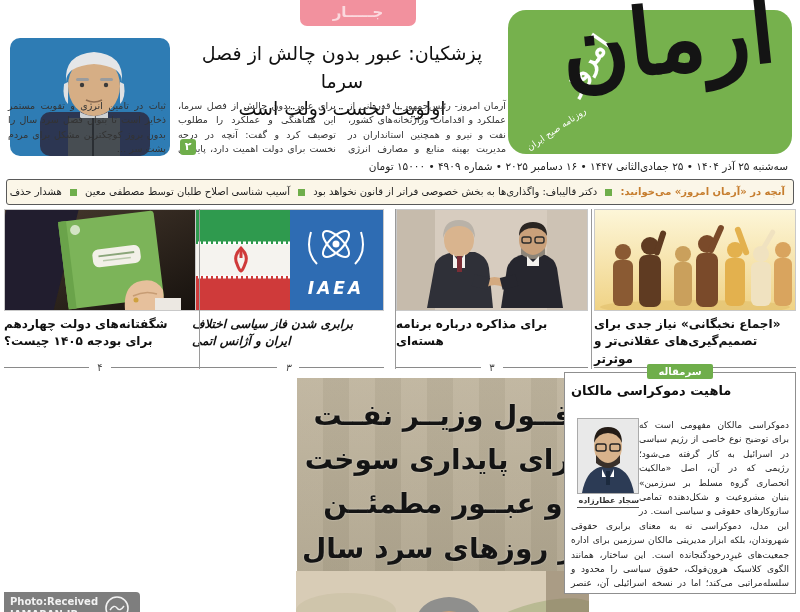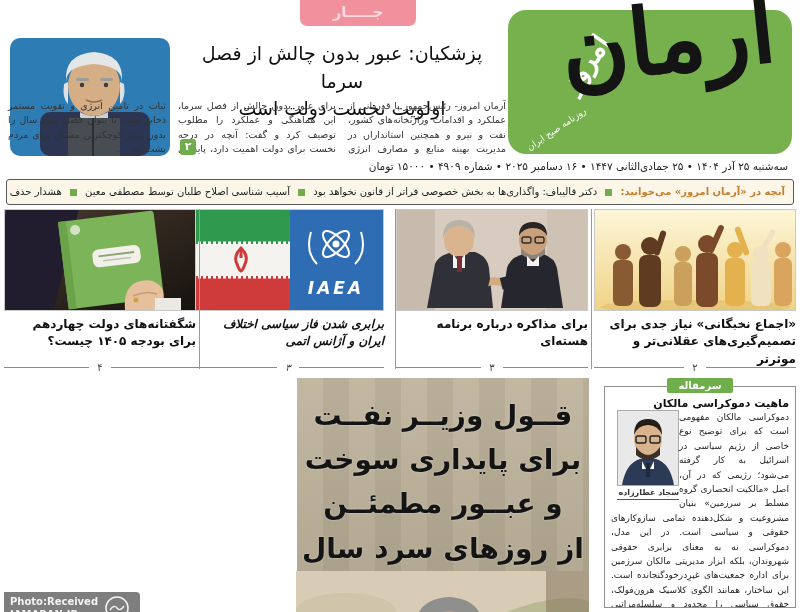--- a/index.html
+++ b/index.html
@@ -32,48 +32,48 @@
   
   .strip{position:absolute;left:6px;right:6px;top:179px;height:24px;border:1px solid #5a5a5a;
          border-radius:3px;background:#fbf6e8;font-size:10px;line-height:24px;padding:0 8px;
          white-space:nowrap;overflow:hidden;color:#1c1c1c;}
   .strip .lbl{color:#c67d2e;font-weight:bold;}
   .hl-sep{display:inline-block;width:7px;height:7px;background:#6fae4b;margin:0 5px;
           vertical-align:middle;}
   
   .teaser{position:absolute;top:209px;height:164px;}
   .t-img{width:100%;height:102px;border:1px solid #c9c9c9;box-sizing:border-box;overflow:hidden;}
-  .t-head{margin-top:5px;text-align:right;font-weight:bold;font-size:12px;line-height:1.45;
+  .t-head{margin-top:5px;text-align:left;font-weight:bold;font-size:12px;line-height:1.45;
           color:#101010;}
   .t-pager{position:absolute;bottom:0;left:0;right:0;display:flex;align-items:center;gap:8px;
            color:#444;font-size:10px;}
   .t-pager::before,.t-pager::after{content:"";flex:1;border-top:1px solid #8a8a8a;}
   .vdiv{position:absolute;top:209px;height:160px;width:1px;background:#9a9a9a;}
   
   .feature{position:absolute;left:4px;top:378px;width:585px;height:252px;display:flex;
            flex-direction:column;overflow:hidden;}
   .f-text{width:292px;height:100%;background:
             repeating-linear-gradient(90deg,#ddd7ca 0 26px,#d2ccbe 26px 52px),
             linear-gradient(#e0dacd,#cfc9ba);background-blend-mode:multiply;
           padding-top:16px;box-sizing:border-box;}
   .f-line{text-align:center;font-weight:bold;font-size:28px;color:#141414;line-height:1.58;
           text-shadow:0 0 2px rgba(255,255,255,.5);}
   .f-photo{flex:1;height:100%;}
   .watermark{position:absolute;left:0;bottom:6px;display:flex;align-items:center;gap:6px;
              background:rgba(20,20,20,.55);padding:3px 10px 3px 6px;border-radius:0 4px 4px 0;}
   .wm-txt{color:#f2f2f2;font-size:10px;font-weight:bold;line-height:1.3;direction:ltr;
           font-family:"DejaVu Sans",sans-serif;}
   
-  .editorial{position:absolute;right:4px;top:378px;width:192px;height:234px;}
+  .editorial{position:absolute;right:4px;top:364px;width:232px;height:234px;}
   .ed-label{width:66px;margin:0 auto;background:#6fae4b;color:#fff;font-size:10px;
             font-weight:bold;text-align:center;line-height:15px;height:15px;border-radius:2px;
             position:relative;z-index:2;}
   .ed-box{border:1px solid #8f8f8f;margin-top:-7px;padding:10px 6px 4px 6px;height:222px;
           box-sizing:border-box;overflow:hidden;background:#fff;}
-  .ed-title{text-align:right;font-weight:bold;font-size:11px;color:#101010;margin-bottom:0;}
+  .ed-title{text-align:left;font-weight:bold;font-size:13px;color:#101010;margin-bottom:20px;}
   .ed-author{float:left;width:62px;margin-left:6px;text-align:right;}
   .ed-author .ph{width:60px;height:74px;border:1px solid #aaa;overflow:hidden;}
   .ed-author .nm{font-size:8px;color:#333;font-weight:bold;margin-top:2px;
                  border-bottom:1px solid #555;padding-bottom:2px;}
   .ed-body{font-size:9px;color:#1e1e1e;text-align:justify;line-height:1.6;}
   svg{display:block;}
 </style>
 </head>
 <body>
 

